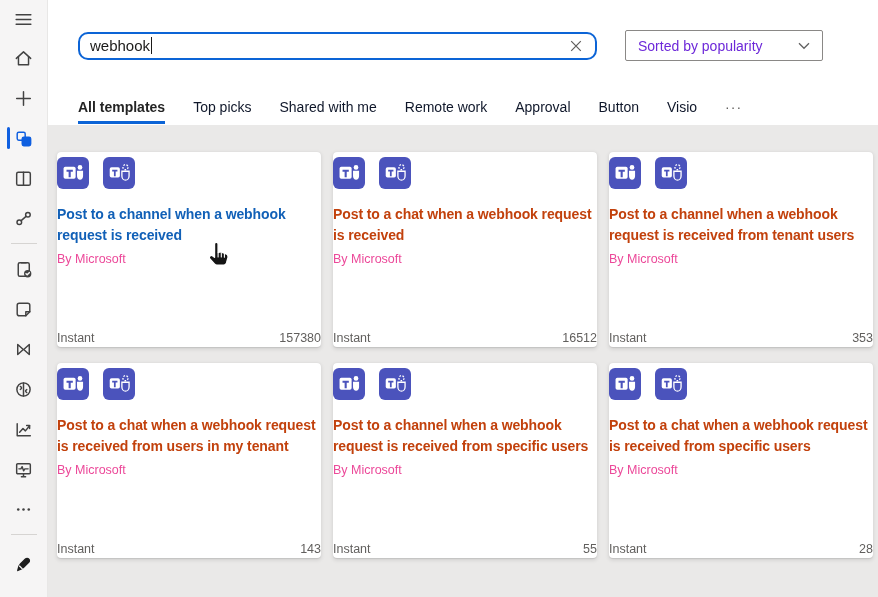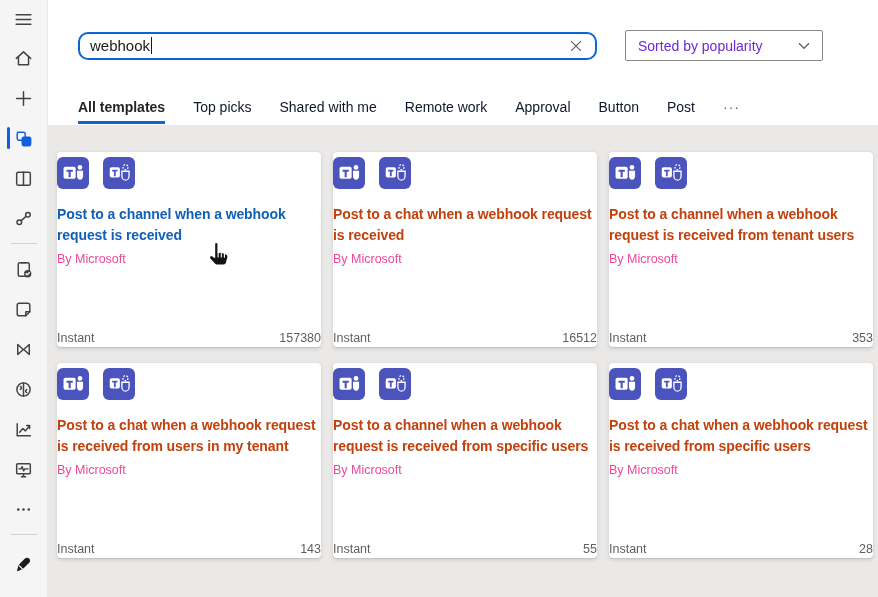--- a/index.html
+++ b/index.html
@@ -220,21 +220,21 @@
         </span>
       </div>
     </div>
     <div class="tabs">
         <div class="tab active">All templates</div>
         <div class="tab">Top picks</div>
         <div class="tab">Shared with me</div>
         <div class="tab">Remote work</div>
         <div class="tab">Approval</div>
         <div class="tab">Button</div>
-        <div class="tab">Post</div>
+        <div class="tab">Visio</div>
         <div class="tab overflow">···</div>
       </div>
   </div>
 
   <div class="content" style="background: rgb(234, 233, 232);">
     <div class="grid">
         <div class="card">
     <div class="card-icons">
       <span class="tile">
               <svg width="28" height="28" viewBox="0 0 32 32">

